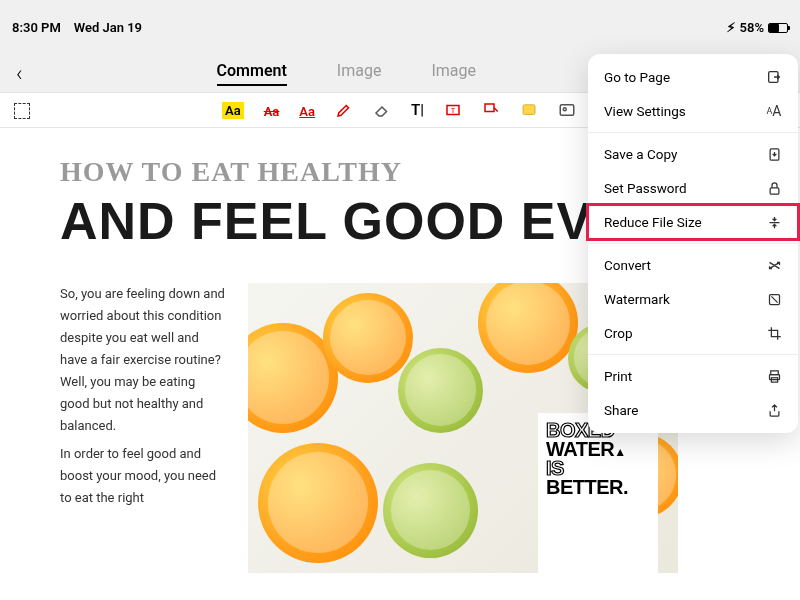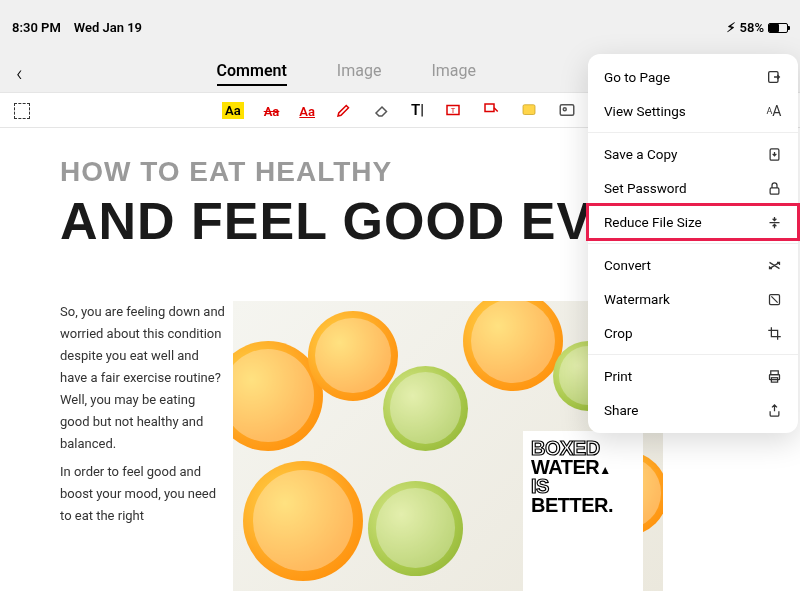--- a/index.html
+++ b/index.html
@@ -50,30 +50,30 @@
     .tool { cursor: pointer; display: flex; align-items: center; justify-content: center; }
     .highlight-aa { background: #ffe200; padding: 1px 3px; font-size: 13px; font-weight: 600; }
     .strike-aa { color: #d00; text-decoration: line-through; font-size: 13px; font-weight: 600; }
     .under-aa { color: #d00; text-decoration: underline; font-size: 13px; font-weight: 600; }
     .select-box { width: 16px; height: 16px; border: 1.5px dashed #333; }
 
     .content {
       background: #fff; padding: 28px 60px; height: 520px; overflow: hidden;
     }
     .heading-small {
-      font-family: Liberation Sans, sans-serif;
+      font-family: Liberation Serif, serif;
       font-size: 28px; font-weight: 700; color: #9a9a9a;
       letter-spacing: 1px;
     }
     .heading-large {
       font-family: "Arial Narrow", Arial, sans-serif;
       font-size: 52px; font-weight: 900; color: #1a1a1a;
       letter-spacing: 1px; line-height: 1.05; margin-top: 6px;
     }
-    .body-area { display: flex; gap: 8px; margin-top: 52px; }
+    .body-area { display: flex; gap: 23px; margin-top: 34px; }
     .body-text { width: 165px; font-size: 13px; line-height: 1.7; color: #333; }
     .body-text p { margin-bottom: 6px; }
     .img-holder {
       width: 430px; height: 290px; position: relative;
       background: linear-gradient(135deg, #f5f5f0 0%, #ebe8dd 100%);
       overflow: hidden;
     }
     .citrus { border-radius: 50%; position: absolute; }
     .orange { background: radial-gradient(circle at 35% 35%, #ffd54a, #ff9f1c 60%, #ff8800); }
     .lime { background: radial-gradient(circle at 35% 35%, #d8e88a, #a8c84a 60%, #8aad2e); }

